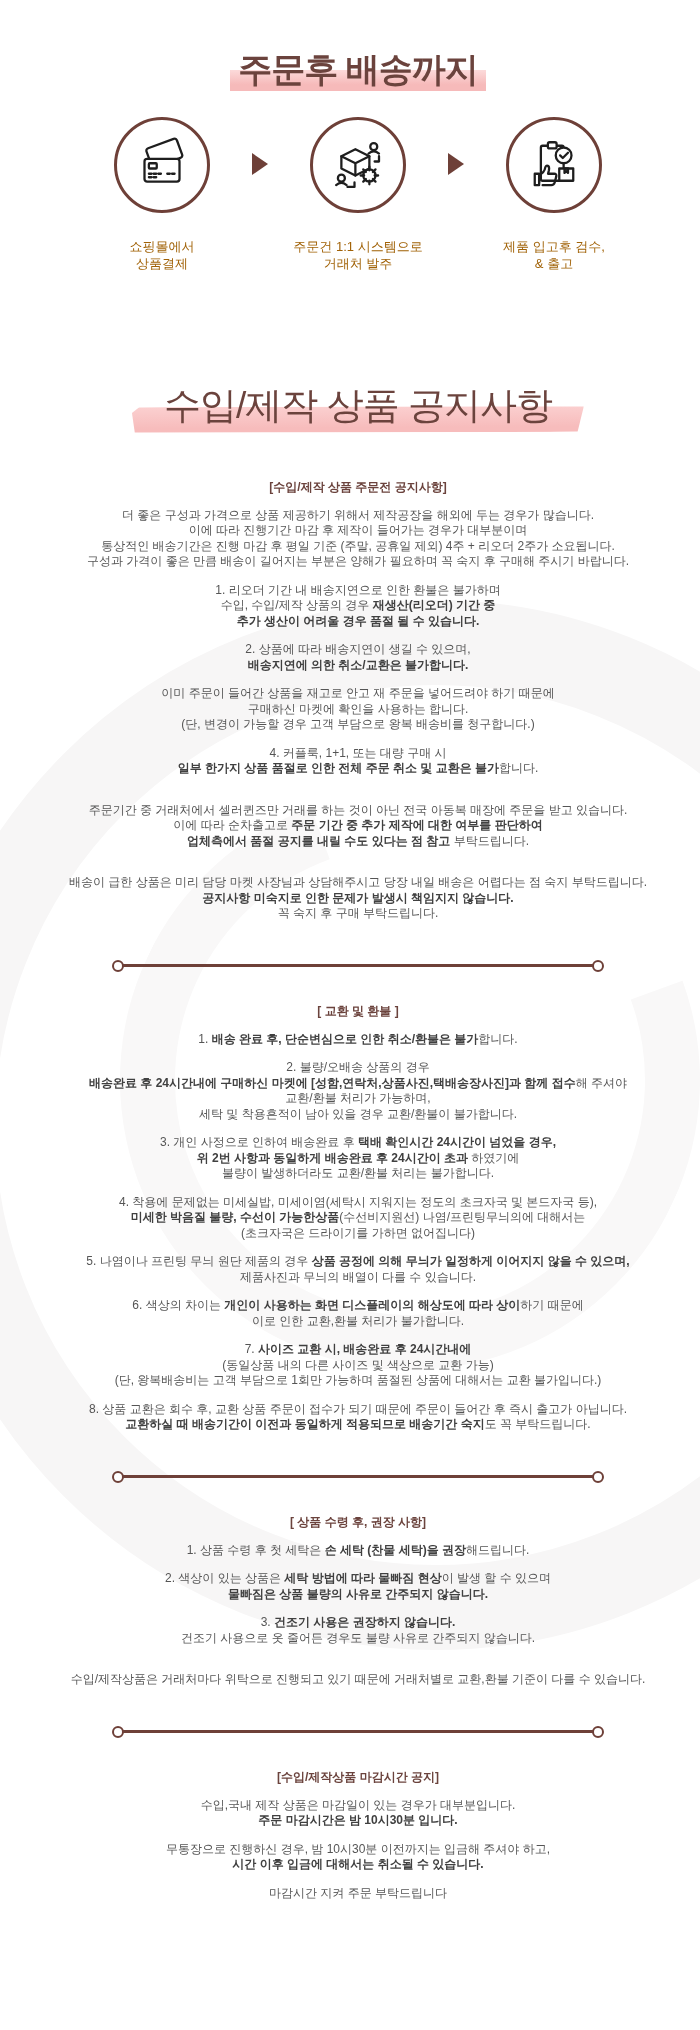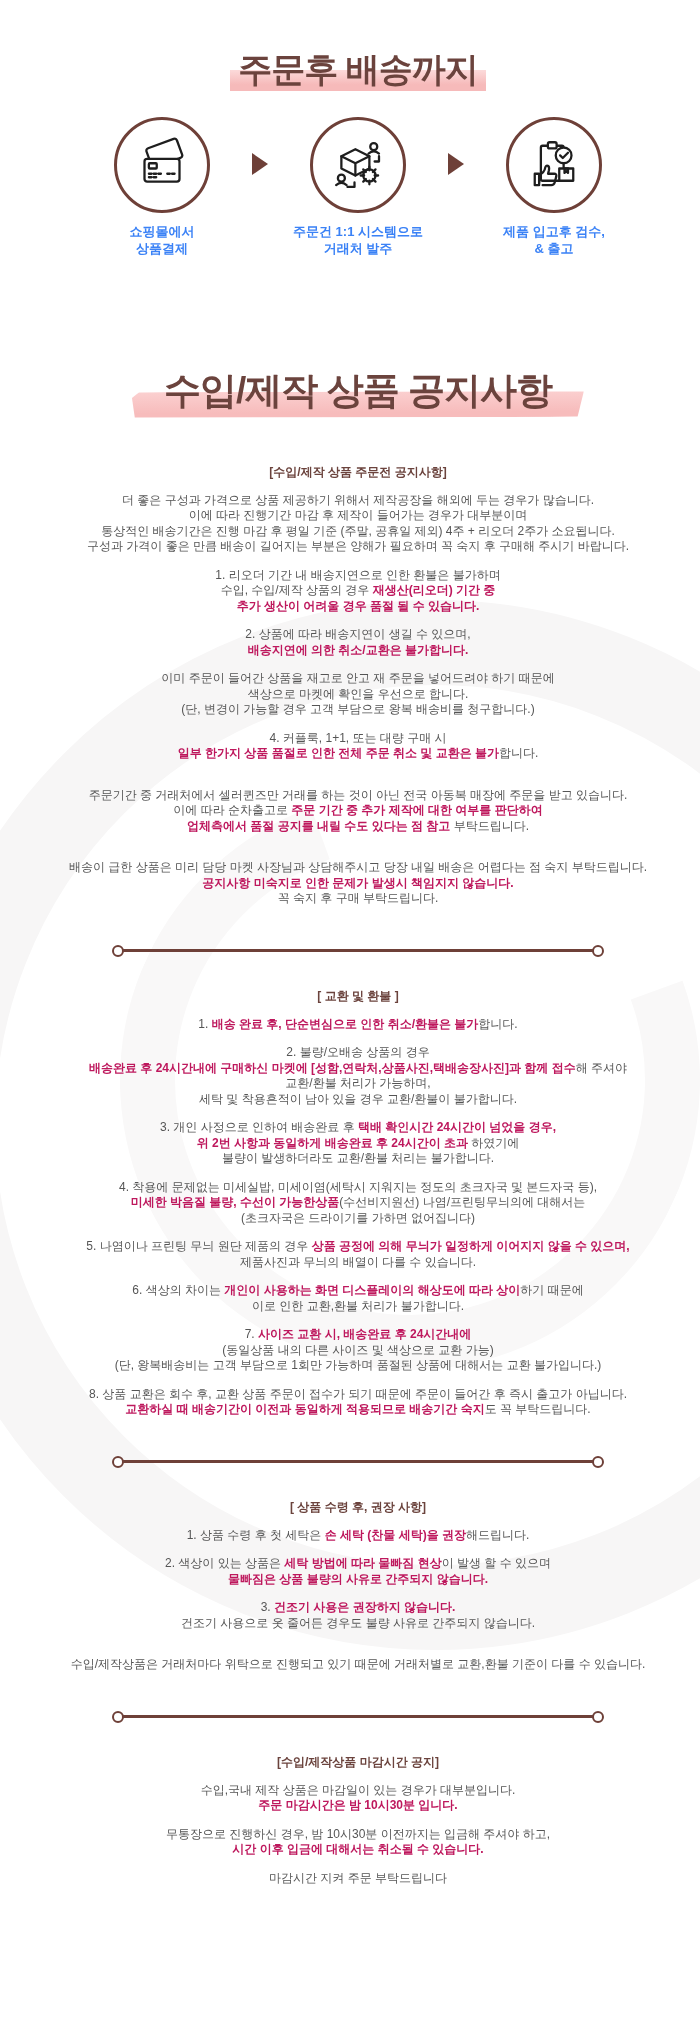--- a/index.html
+++ b/index.html
@@ -24,43 +24,43 @@
     content:"";position:absolute;left:-8px;right:-8px;bottom:0;height:21px;z-index:-1;
     background:linear-gradient(180deg,#fcdada 0%,#f6baba 70%);
   }
   .steps{display:flex;justify-content:center;align-items:flex-start;margin-top:26px;}
   .step{width:180px;}
   .step-circle{
     width:90px;height:90px;border:3px solid #6e4038;border-radius:50%;
     margin:0 auto;display:flex;align-items:center;justify-content:center;background:#fff;
   }
   .step-circle svg{stroke:#1e1e1e;fill:none;stroke-width:2.6;stroke-linecap:round;stroke-linejoin:round;}
-  .step-label{margin-top:10px;font-size:13px;line-height:17px;color:#3b82f6;font-weight:700;}
+  .step-label{margin-top:25px;font-size:13px;line-height:17px;color:#a16207;font-weight:400;}
   .arrow{
     width:0;height:0;margin-top:36px;
     border-left:16px solid #6e4038;border-top:11px solid transparent;border-bottom:11px solid transparent;
   }
 
   
   .title2{
     position:relative;display:inline-block;margin-top:112px;
-    font-size:37px;font-weight:700;color:#6b433d;letter-spacing:-1px;line-height:1.2;z-index:0;
+    font-size:37px;font-weight:400;color:#6b433d;letter-spacing:-1px;line-height:1.2;z-index:0;
   }
   .title2::after{
     content:"";position:absolute;left:-32px;right:-32px;bottom:-5px;height:27px;z-index:-1;
     background:linear-gradient(180deg,#fbd0d0 0%,#f7bcbc 80%);
     clip-path:polygon(0 22%,1.6% 0,100% 6%,98.6% 100%,0.6% 94%);
     transform:rotate(-0.3deg);
   }
   .sections{margin-top:50px;}
   .sec-header{font-size:12px;font-weight:700;color:#6b433d;margin:0 0 12px;line-height:18px;}
   .block{font-size:12px;line-height:15.5px;color:#555555;margin:4px 0 13px;}
   .block.lg{margin-top:26px;}
   .line span.g{color:#555555;}
-  .line span.r{color:#be185d;font-weight:700;}
+  .line span.r{color:#404040;font-weight:700;}
   .divider{display:flex;align-items:center;width:492px;margin:38px auto 30px;}
   .divider .dot{width:8px;height:8px;border:2.5px solid #6e4038;border-radius:50%;background:#fff;flex:0 0 auto;}
   .divider .dline{flex:1;border-top:3px solid #6e4038;margin:0 -1px;}
 </style>
 </head>
 <body>
 
 <div class="page">
   <div class="wm wm1"></div>
   <div class="wm wm2"></div>
@@ -151,21 +151,21 @@
           <div class="line"><span class="g">1. 리오더 기간 내 배송지연으로 인한 환불은 불가하며</span></div>
           <div class="line"><span class="g">수입, 수입/제작 상품의 경우 </span><span class="r">재생산(리오더) 기간 중</span></div>
           <div class="line"><span class="r">추가 생산이 어려울 경우 품절 될 수 있습니다.</span></div>
         </div>
         <div class="block">
           <div class="line"><span class="g">2. 상품에 따라 배송지연이 생길 수 있으며,</span></div>
           <div class="line"><span class="r">배송지연에 의한 취소/교환은 불가합니다.</span></div>
         </div>
         <div class="block">
           <div class="line"><span class="g">이미 주문이 들어간 상품을 재고로 안고 재 주문을 넣어드려야 하기 때문에</span></div>
-          <div class="line"><span class="g">색상으로 마켓에 확인을 우선으로 합니다.</span></div>
+          <div class="line"><span class="g">구매하신 마켓에 확인을 사용하는 합니다.</span></div>
           <div class="line"><span class="g">(단, 변경이 가능할 경우 고객 부담으로 왕복 배송비를 청구합니다.)</span></div>
         </div>
         <div class="block">
           <div class="line"><span class="g">4. 커플룩, 1+1, 또는 대량 구매 시</span></div>
           <div class="line"><span class="r">일부 한가지 상품 품절로 인한 전체 주문 취소 및 교환은 불가</span><span class="g">합니다.</span></div>
         </div>
         <div class="block lg">
           <div class="line"><span class="g">주문기간 중 거래처에서 셀러퀸즈만 거래를 하는 것이 아닌 전국 아동복 매장에 주문을 받고 있습니다.</span></div>
           <div class="line"><span class="g">이에 따라 순차출고로 </span><span class="r">주문 기간 중 추가 제작에 대한 여부를 판단하여</span></div>
           <div class="line"><span class="r">업체측에서 품절 공지를 내릴 수도 있다는 점 참고</span><span class="g"> 부탁드립니다.</span></div>

